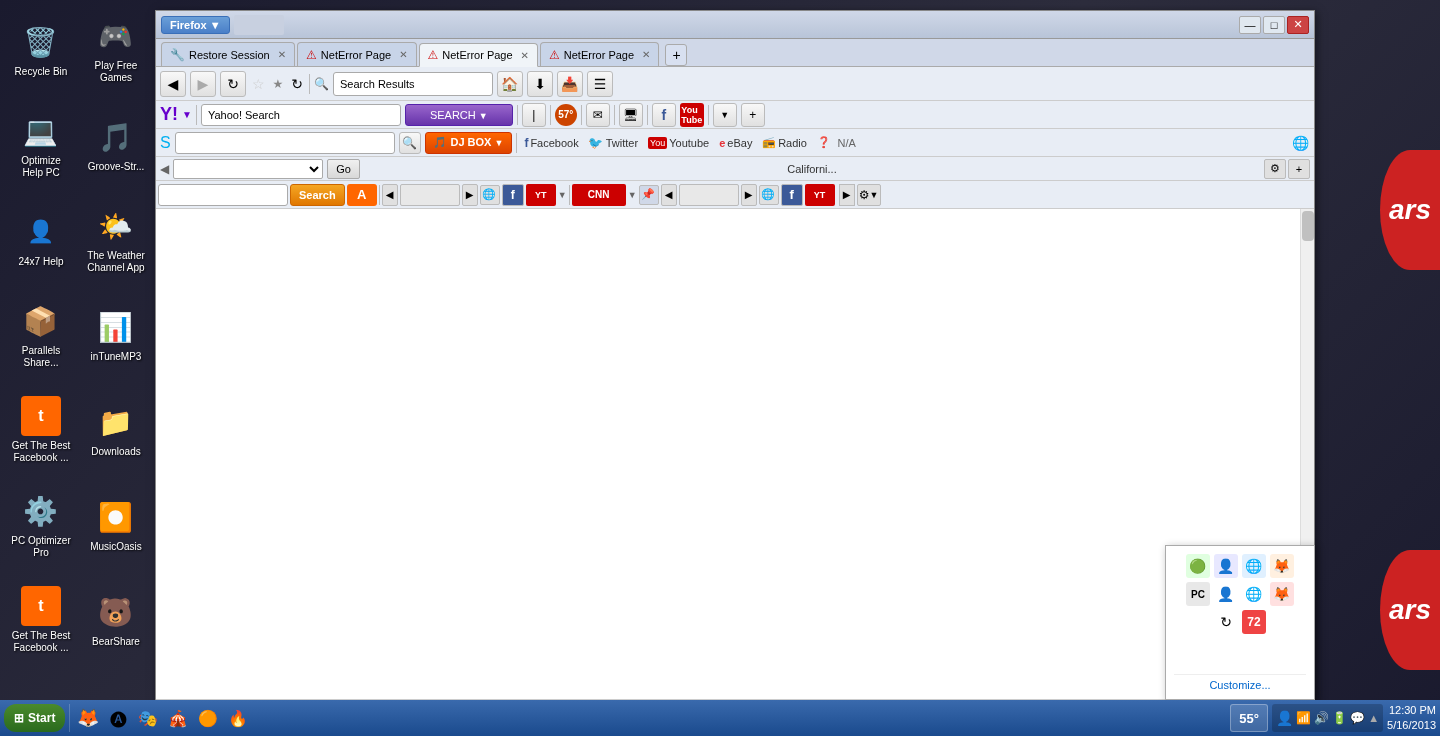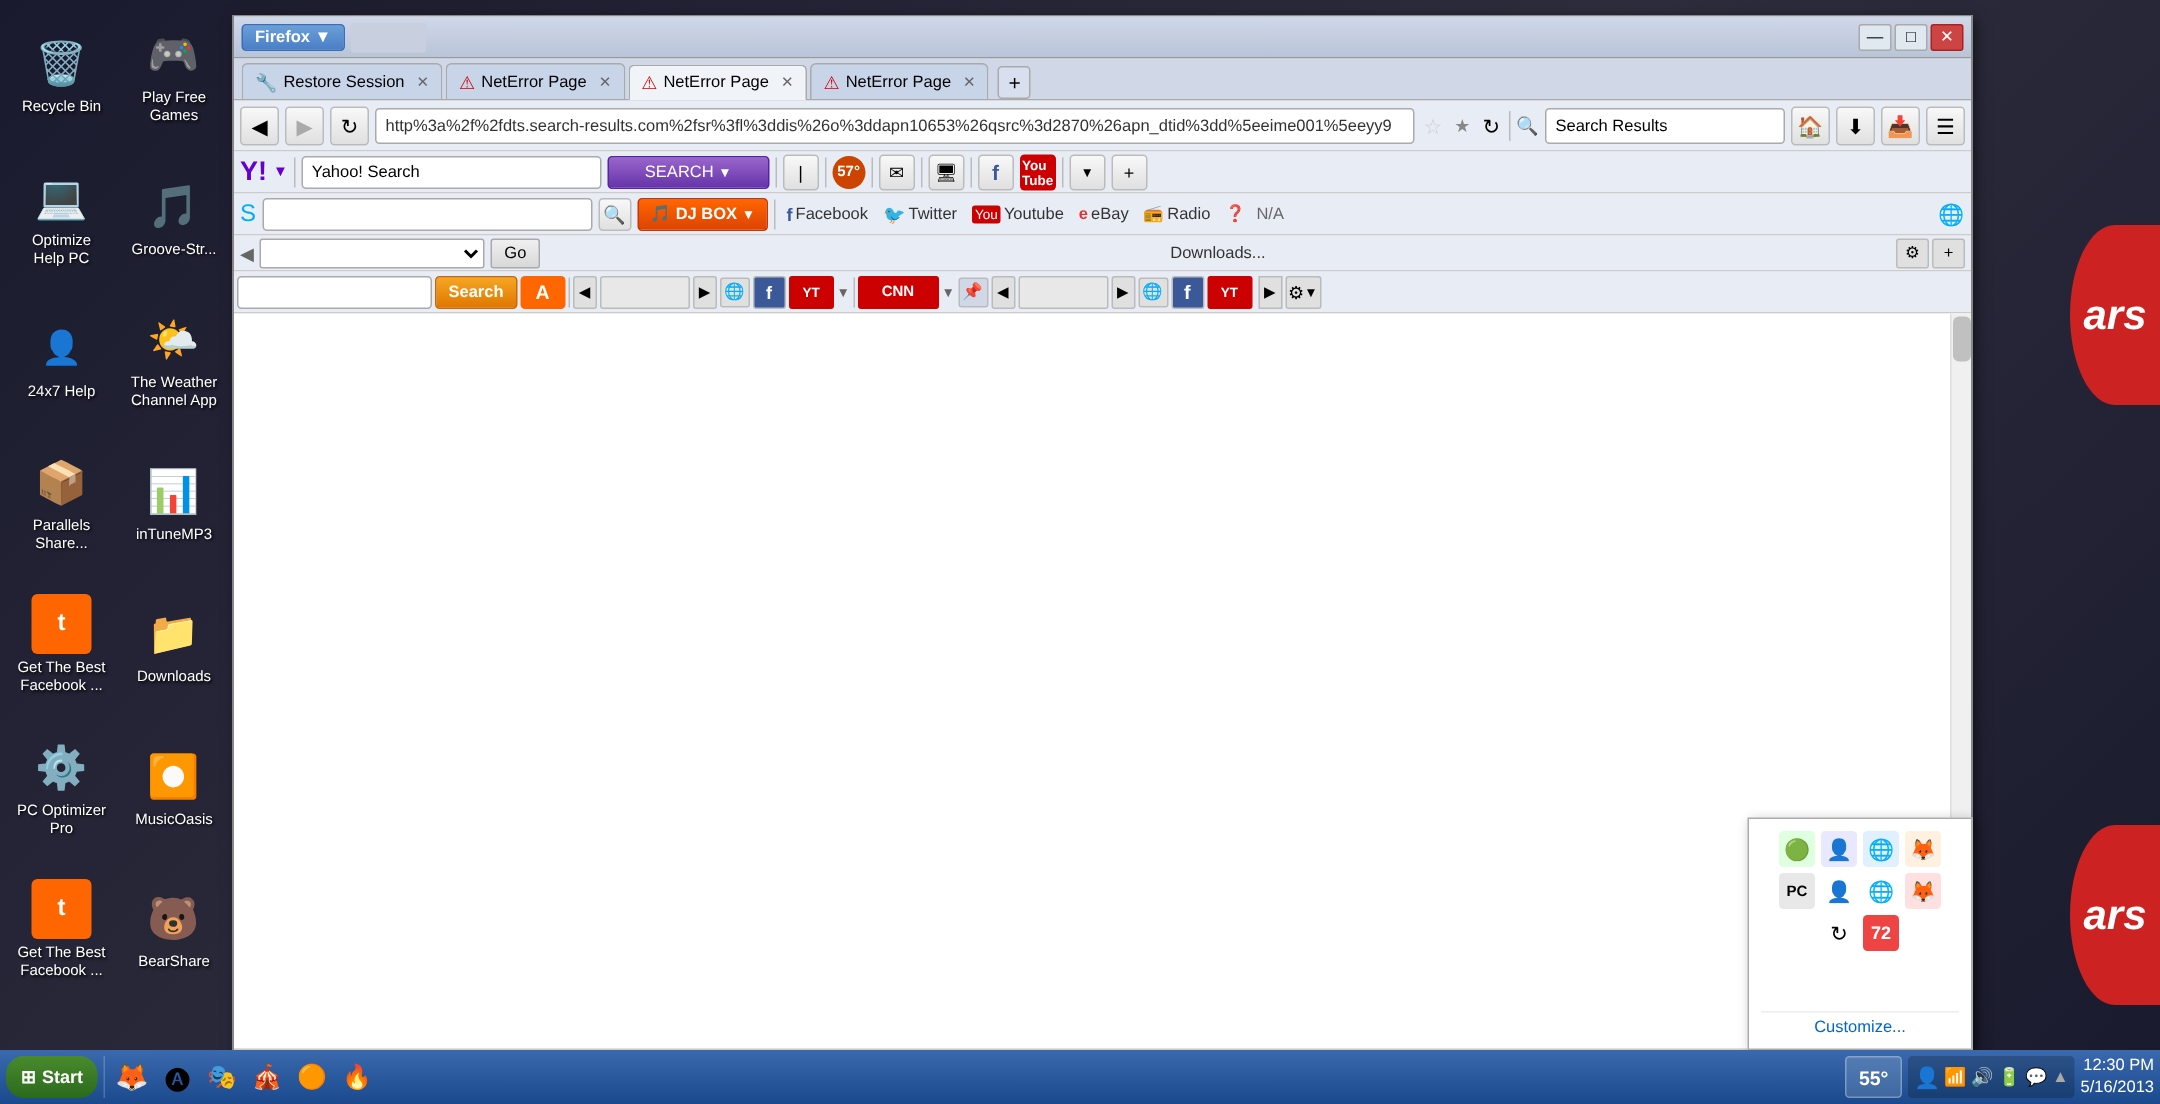--- a/index.html
+++ b/index.html
@@ -737,21 +737,20 @@
         <span>NetError Page</span>
         <span class="tab-close">✕</span>
       </div>
       <div class="tab-new">+</div>
     </div>
 
     <div class="nav-bar">
       <div class="nav-btn">◀</div>
       <div class="nav-btn" style="color:#aaa;">▶</div>
       <div class="nav-btn">↻</div>
-      <input class="url-bar" type="text" value="http%3a%2f%2fdts.search-results.com%2fsr%3fl%3ddis%26o%3ddapn10653%26qsrc%3d2870%26apn_dtid%3dd%5eeime001%5eeyy9" style="">
       <span class="url-star">☆</span>
       <span class="url-star" style="font-size:12px;color:#888;">★</span>
       <span class="url-refresh">↻</span>
       <div style="width:1px;height:20px;background:#bbb;"></div>
       <span style="font-size:12px;color:#888;">🔍</span>
       <input class="search-field-nav" type="text" value="Search Results" style="">
       <div class="home-btn">🏠</div>
       <div class="bookmark-btn">⬇</div>
       <div class="bookmark-btn">📥</div>
       <div class="bookmark-btn">☰</div>
@@ -822,21 +821,21 @@
         <span style="font-size:14px;color:#888;">🌐</span>
       </div>
     </div>
 
     <div class="toolbar-location">
       <span class="nav-arrow">◀</span>
       <select class="location-select">
         <option></option>
       </select>
       <button class="go-btn">Go</button>
-      <span class="california-text">Downloads...</span>
+      <span class="california-text">Californi...</span>
       <div class="toolbar-right-icons">
         <div style="width:22px;height:20px;border:1px solid #bbb;border-radius:2px;background:#e0e0e0;display:flex;align-items:center;justify-content:center;cursor:pointer;font-size:11px;">⚙</div>
         <div style="width:22px;height:20px;border:1px solid #bbb;border-radius:2px;background:#e0e0e0;display:flex;align-items:center;justify-content:center;cursor:pointer;font-size:11px;">+</div>
       </div>
     </div>
 
     <div class="toolbar-ask">
       <input class="ask-search-input" type="text" placeholder="" style="">
       <button class="ask-btn">
         <span>Search</span>

